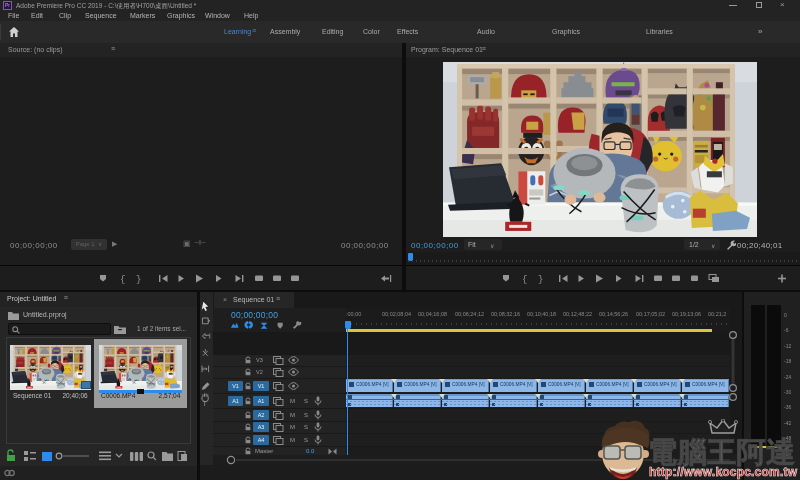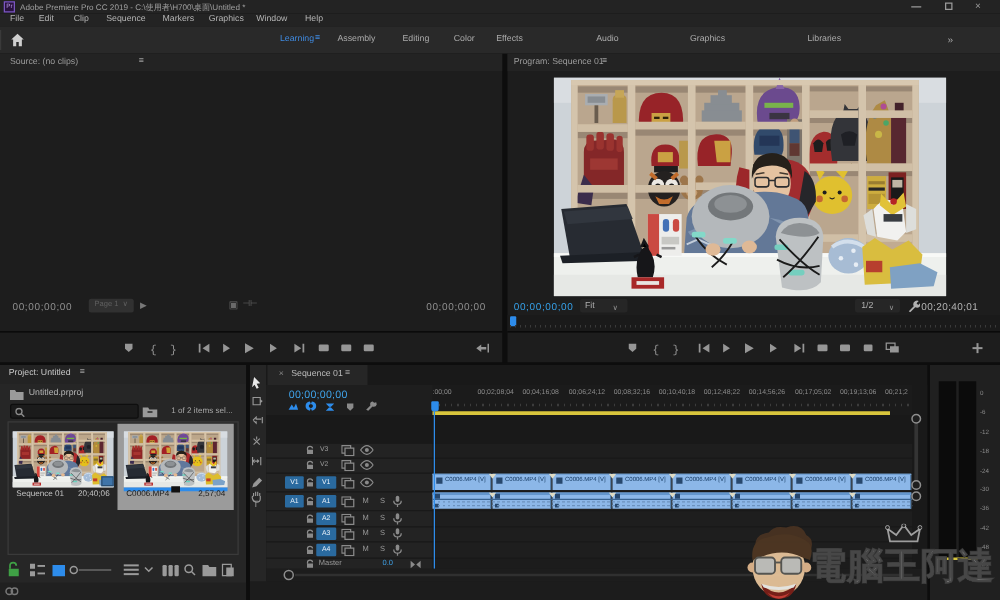--- a/index.html
+++ b/index.html
@@ -798,15 +798,16 @@
 
     <svg class="abs" style="left:708px;top:419px;opacity:0.9;" width="30" height="17" viewBox="0 0 30 17">
       <path d="M4 14 L2 4 L9 9 L15 1 L21 9 L28 4 L26 14 Z" fill="rgba(34,34,34,0.92)" stroke="rgba(250,250,250,0.65)" stroke-width="1.4"></path>
       <circle cx="2" cy="3" r="1.6" fill="#282828" stroke="rgba(250,250,250,0.6)" stroke-width="0.8"></circle>
         <circle cx="15" cy="1.5" r="1.6" fill="#282828" stroke="rgba(250,250,250,0.6)" stroke-width="0.8"></circle>
         <circle cx="28" cy="3" r="1.6" fill="#282828" stroke="rgba(250,250,250,0.6)" stroke-width="0.8"></circle>
     </svg>
 
     <div class="abs" style="left:648px;top:433px;width:152px;font-size:29px;font-weight:bold;letter-spacing:0.5px;color:rgba(250,250,250,0.82);-webkit-text-stroke:1px rgba(55,55,55,0.9);white-space:nowrap;font-family:'Liberation Sans',sans-serif;">電腦王阿達</div>
 
+    <div class="abs" style="left:649px;top:465px;width:152px;font-size:12px;font-weight:bold;color:#c81e1e;-webkit-text-stroke:0.6px rgba(255,255,255,0.9);letter-spacing:0.2px;white-space:nowrap;">http://www.kocpc.com.tw</div>
   </div>
 
 </div>
 
 </body></html>

